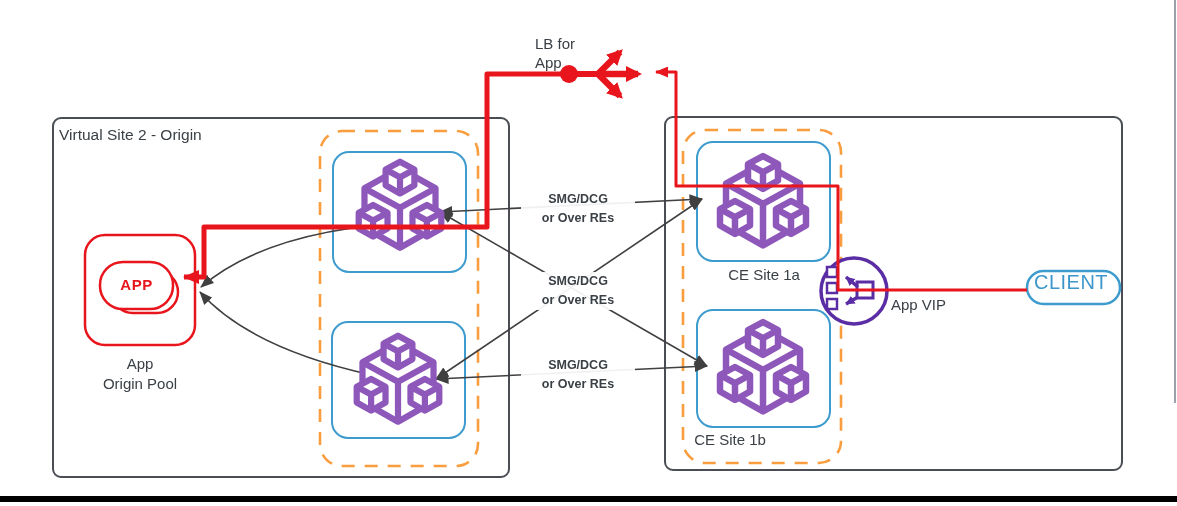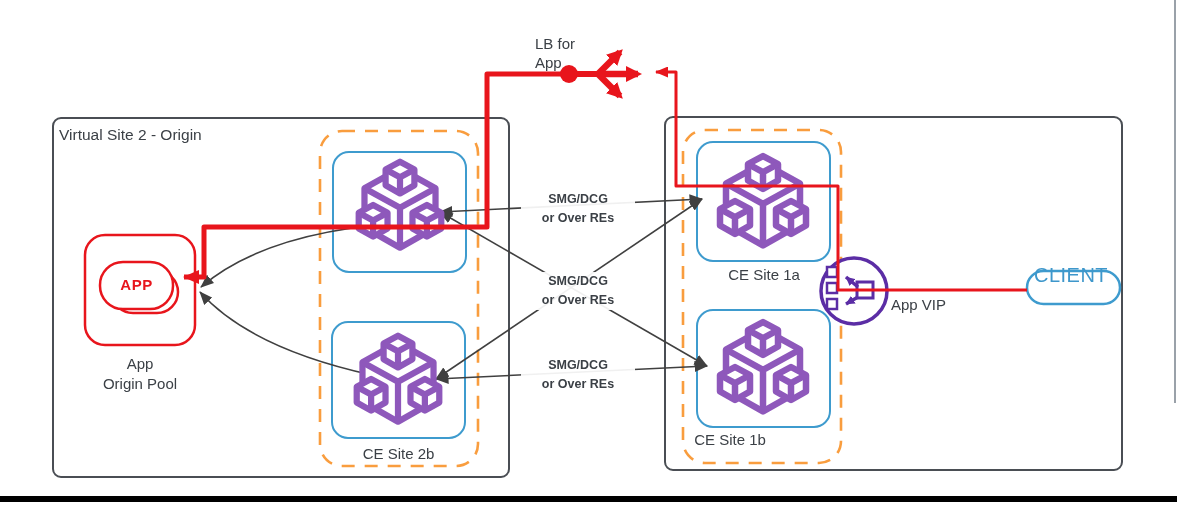--- a/index.html
+++ b/index.html
@@ -113,30 +113,29 @@
 
   <line x1="1175" y1="0" x2="1175" y2="403" stroke="#9aa1a9" stroke-width="2"></line>
   <rect x="0" y="496" width="1177" height="6" fill="#000"></rect>
 </svg>
 
 <div class="lbl title" style="left:59px;top:125px;">Virtual Site 2 - Origin</div>
 
 <div class="lbl lb-lbl" style="left:535px;top:23px;width:84px;">LB for
 App</div>
 
-<div class="lbl node-lbl" style="left:332px;top:445px;width:133px;">CE Site 2b</div>
 <div class="lbl node-lbl" style="left:699px;top:266px;width:130px;">CE Site 1a</div>
 <div class="lbl node-lbl" style="left:665px;top:431px;width:130px;">CE Site 1b</div>
 
 <div class="lbl app-badge" style="left:100px;top:276px;width:73px;">APP</div>
 <div class="lbl node-lbl" style="left:83px;top:354px;width:114px;line-height:20px;">App
 Origin Pool</div>
 
 <div class="lbl vip-lbl" style="left:891px;top:296px;">App VIP</div>
-<div class="lbl client-txt" style="left:1027px;top:263px;width:88px;">CLIENT</div>
+<div class="lbl client-txt" style="left:1027px;top:270px;width:88px;">CLIENT</div>
 
 <div class="lbl smg" style="left:521px;top:190px;width:110px;">SMG/DCG
 or Over REs</div>
 <div class="lbl smg" style="left:521px;top:272px;width:110px;">SMG/DCG
 or Over REs</div>
 <div class="lbl smg" style="left:521px;top:356px;width:110px;">SMG/DCG
 or Over REs</div>
 
 </div>
 

